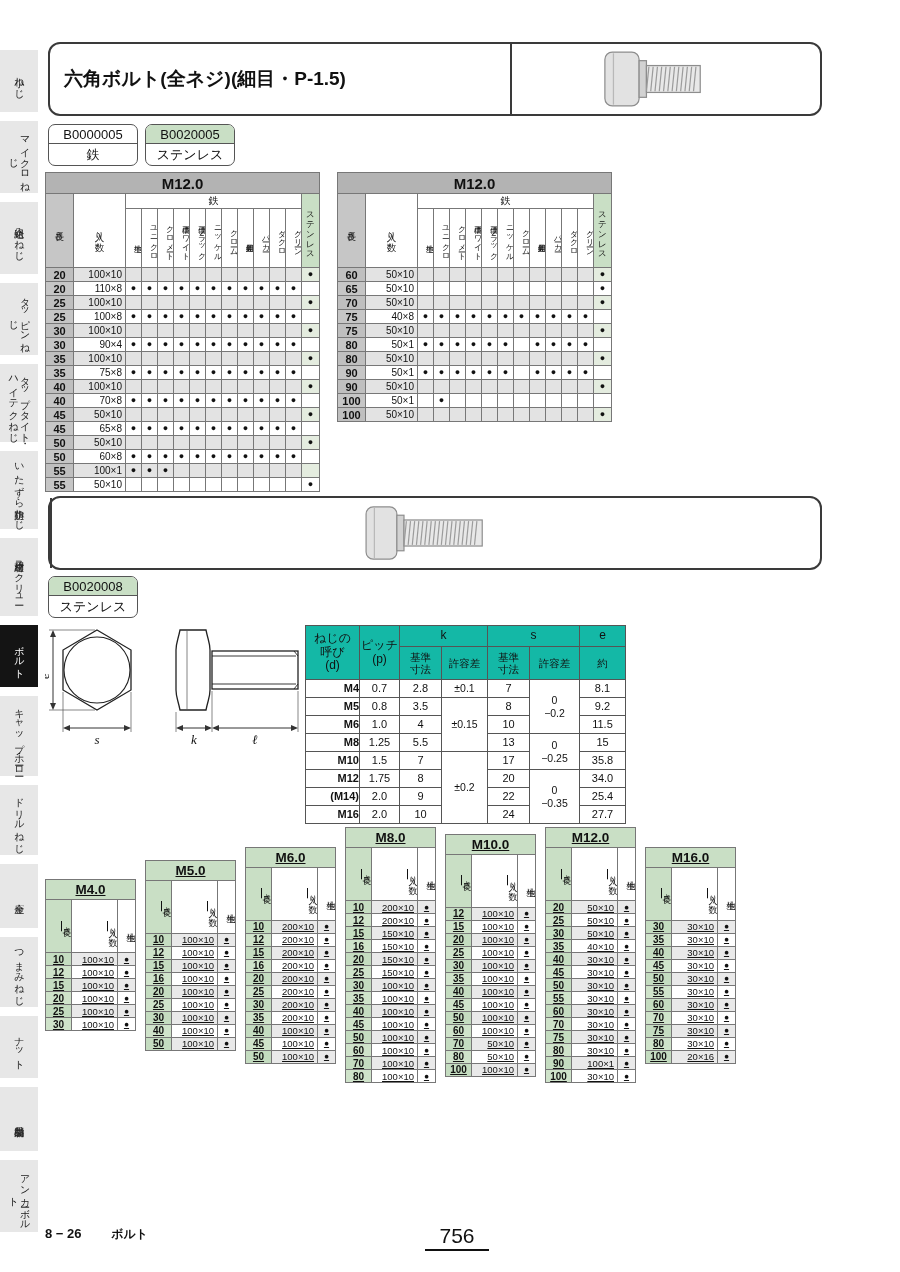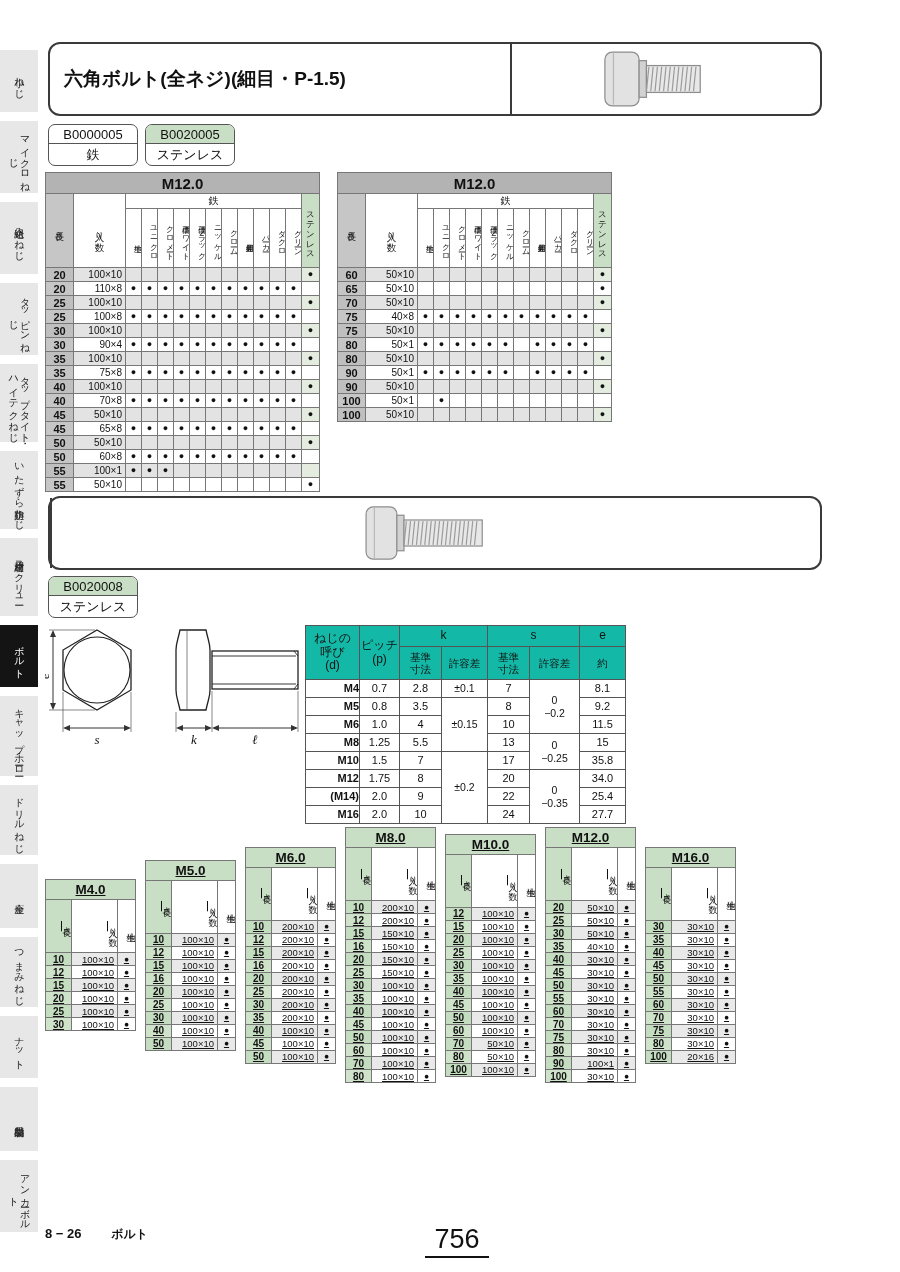--- a/index.html
+++ b/index.html
@@ -74,21 +74,21 @@
   .szt td{height:12px;background:#fff;}
   .szt td.len{background:#cfe3ca;font-weight:bold;font-size:10px;}
   .szt td.qty{text-align:right;padding-right:3px;}
   .szt td.dotc{font-size:8.5px;line-height:1;}
   .szt tr.shade td{background:#e9e9e9;}
   .szt tr.shade td.len{background:#c4dcc0;}
 
   
   #footerLeft{position:absolute;left:45px;top:1226px;font-size:13px;font-weight:bold;}
   #footerLeft .cat{margin-left:26px;font-size:12px;}
-  #pageNum{position:absolute;left:425px;top:1224px;width:64px;text-align:center;font-size:27px;
+  #pageNum{position:absolute;left:425px;top:1224px;width:64px;text-align:center;font-size:21px;
            border-bottom:2px solid #111;padding-bottom:1px;}
 </style>
 </head>
 <body>
 
 <div class="page">
 
   <nav id="sidebar">
       <div class="side-item" style="height: 62px;">小ねじ</div>
       <div class="side-item" style="height: 72px;">マイクロねじ</div>

